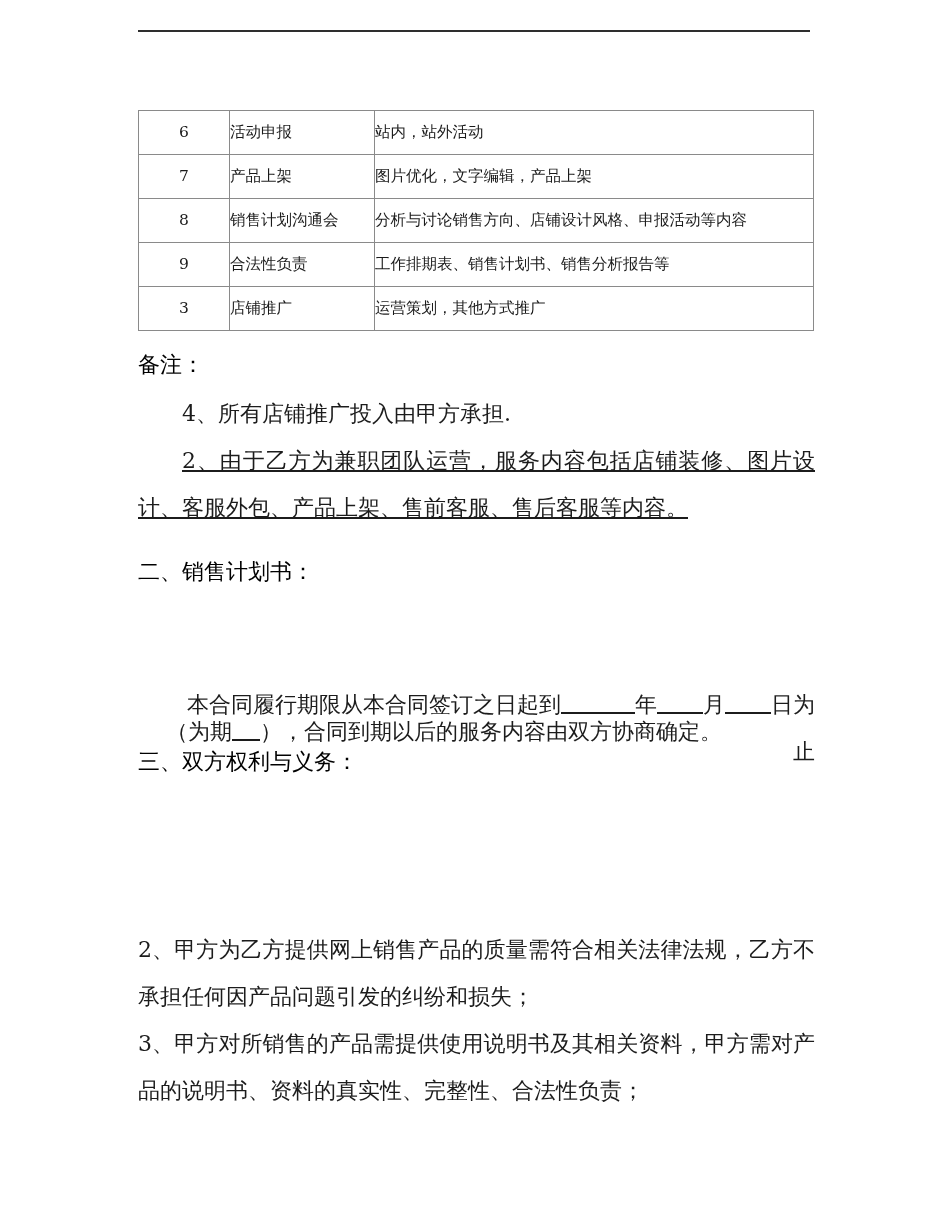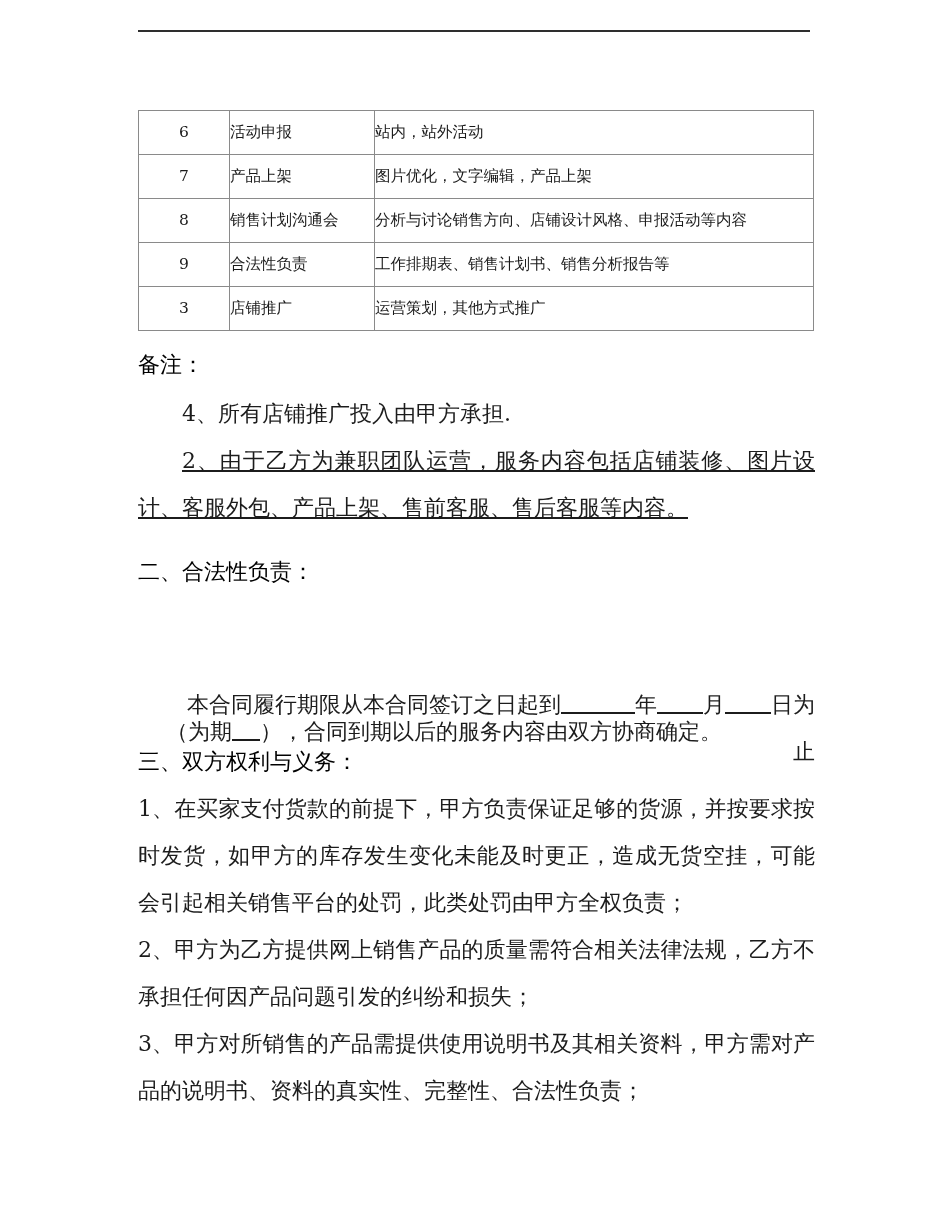--- a/index.html
+++ b/index.html
@@ -122,31 +122,30 @@
       </tr>
     </tbody>
   </table>
 
   <div class="txt bold" style="top:341px;">备注：</div>
 
   <div class="txt indent2" style="top:390px;">4、所有店铺推广投入由甲方承担.</div>
 
   <div class="txt indent2" style="top:437px;text-decoration:underline;">2、由于乙方为兼职团队运营，服务内容包括店铺装修、图片设计、客服外包、产品上架、售前客服、售后客服等内容。</div>
 
-  <div class="txt bold" style="top:548px;">二、合法性负责：</div>
+  <div class="txt bold" style="top:548px;">二、销售计划书：</div>
 
   <div class="txt" style="top:634px; text-align:right;">
     <span>本合同履行期限从本合同签订之日起到</span><span class="blank blank-lg"></span><span>年</span><span class="blank blank-md"></span><span>月</span><span class="blank blank-md"></span><span>日为止</span>
   </div>
 
   <div class="txt" style="top:661px; text-align:left;">
     <span>（为期</span><span class="blank blank-sm"></span><span>），合同到期以后的服务内容由双方协商确定。</span>
   </div>
 
   <div class="txt bold" style="top:738px;">三、双方权利与义务：</div>
 
-  <div class="txt" style="top:785px;">1、在买家支付货款的前提下，甲方负责保证足够的货源，并按要求按时发货，如甲方的库存发生变化未能及时更正，造成无货空挂，可能会引起相关销售平台的处罚，此类处罚由甲方全权负责；</div>
 
   <div class="txt" style="top:926px;">2、甲方为乙方提供网上销售产品的质量需符合相关法律法规，乙方不承担任何因产品问题引发的纠纷和损失；</div>
 
   <div class="txt" style="top:1020px;">3、甲方对所销售的产品需提供使用说明书及其相关资料，甲方需对产品的说明书、资料的真实性、完整性、合法性负责；</div>
 
 </div>
 
 </body></html>

